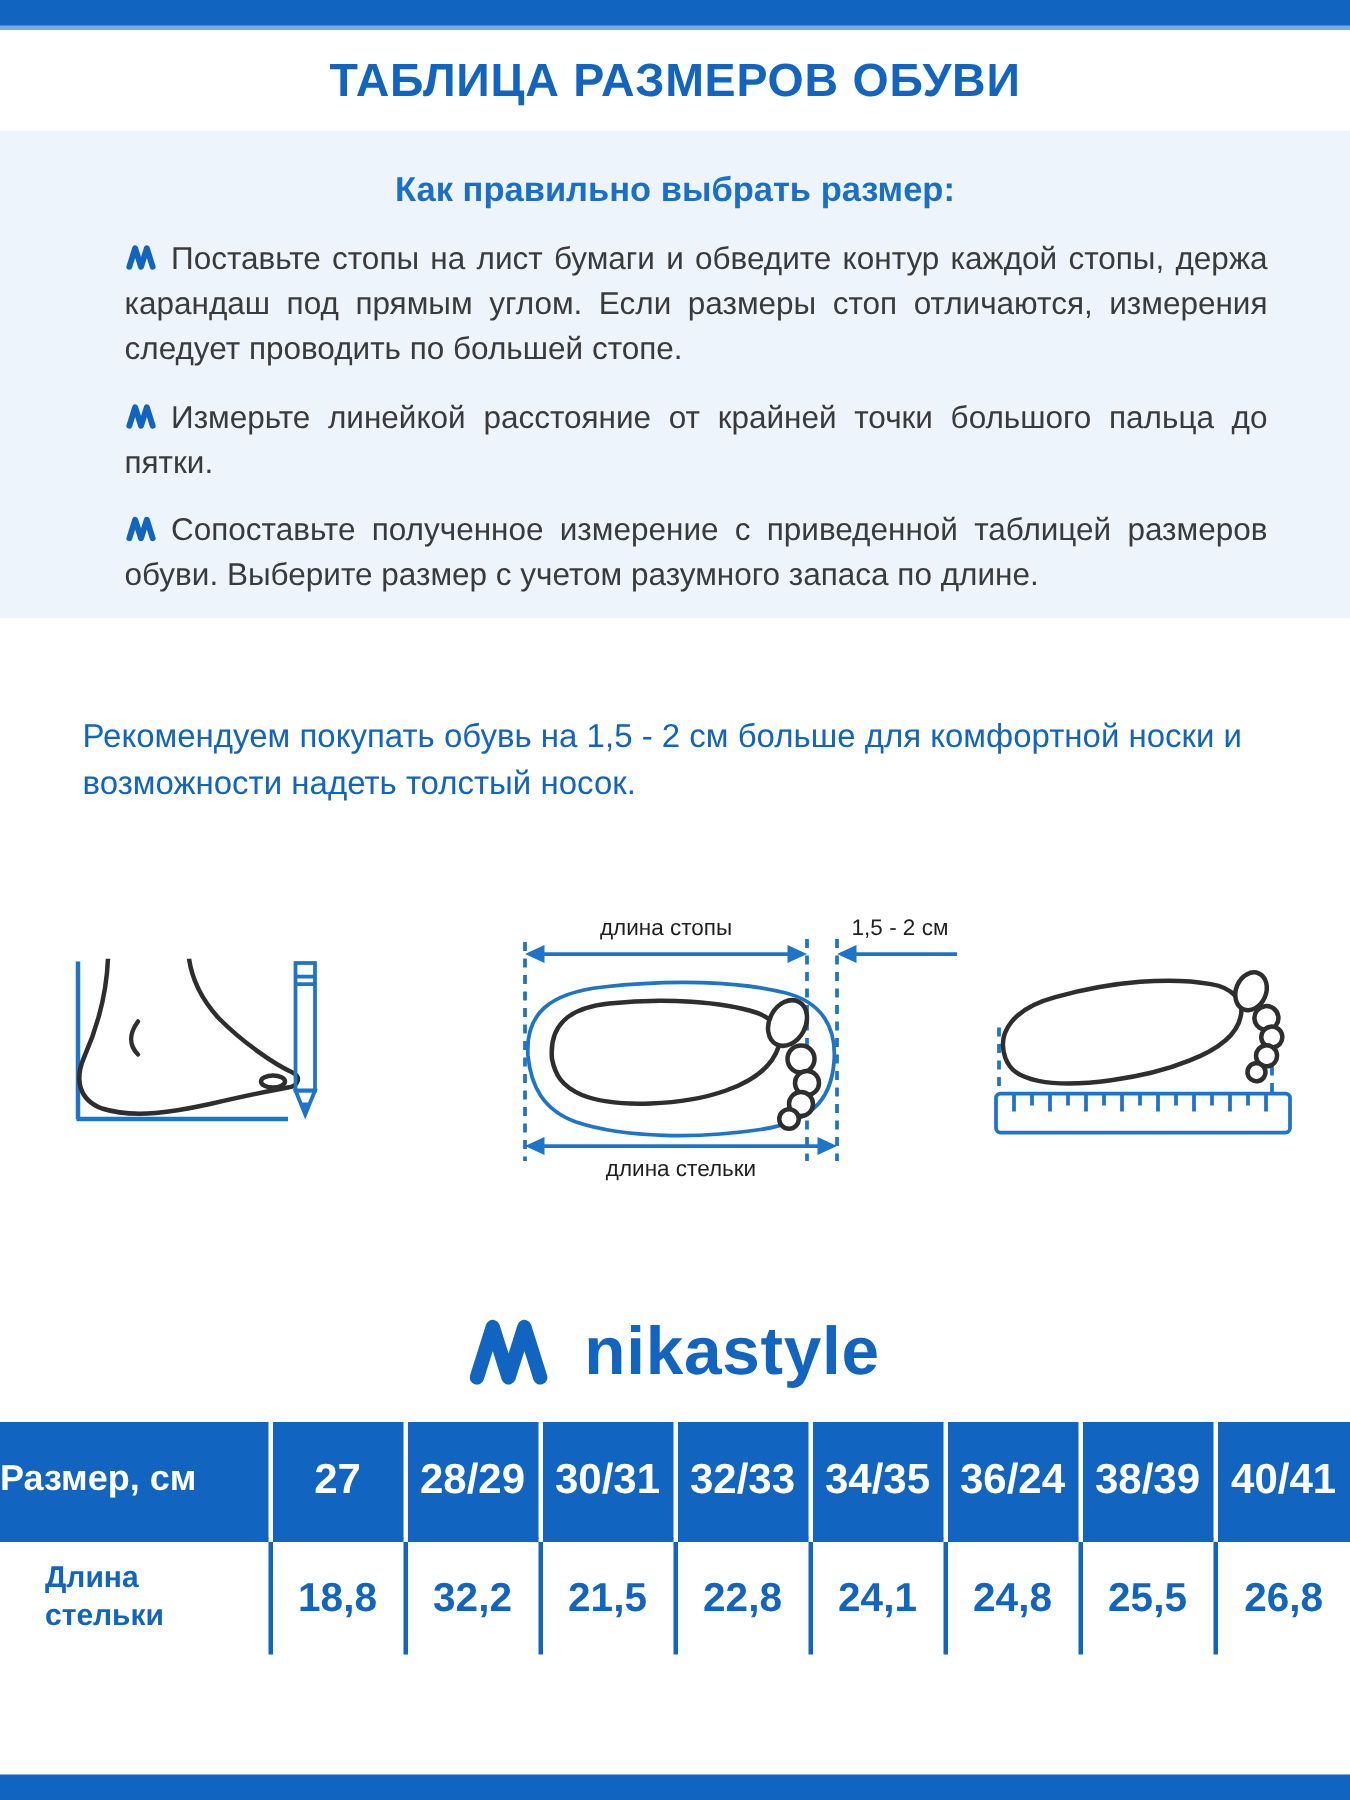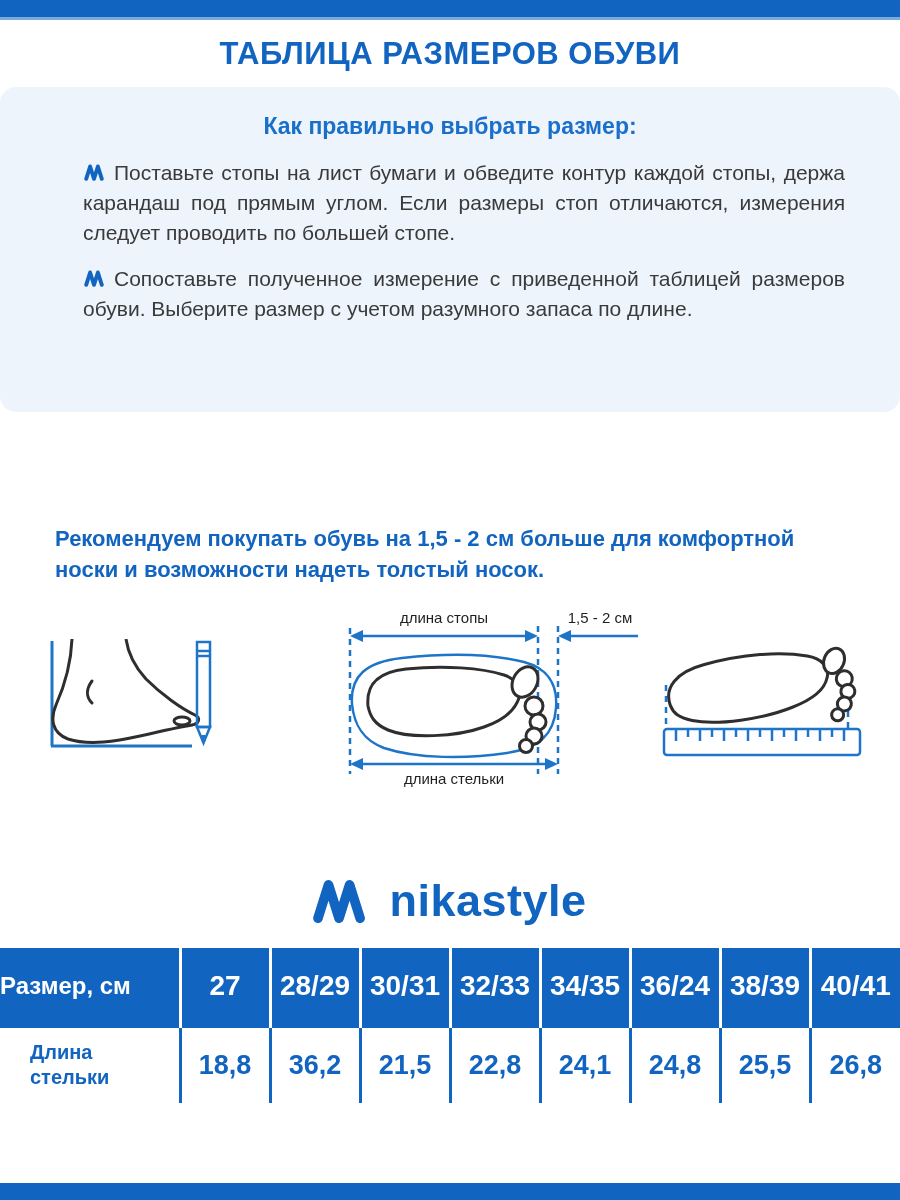--- a/index.html
+++ b/index.html
@@ -12,29 +12,29 @@
     --bar-edge:#7cabdb;
   }
   *{margin:0;padding:0;box-sizing:border-box;}
   html,body{width:900px;background:#fff;}
   body{height:1200px;font-family:"Liberation Sans","DejaVu Sans",sans-serif;overflow:hidden;position:relative;}
 
   .top-bar{height:20px;background:var(--primary);border-bottom:3px solid var(--bar-edge);}
   .page-title{height:67px;display:flex;align-items:center;justify-content:center;
     color:var(--primary);font-size:31px;font-weight:bold;letter-spacing:.5px;}
 
-  .info-box{height:325px;background:var(--light-bg);padding:20px 55px 0 55px;border-radius:16px;}
+  .info-box{height:325px;background:var(--light-bg);padding:20px 55px 0 55px;}
   .info-heading{text-align:center;color:var(--primary-bright);font-size:23px;font-weight:bold;
     margin:6px 0 18px 0;}
   .bullet{font-size:21px;line-height:1.44;color:var(--text);text-align:justify;margin-bottom:15px;margin-left:28px;}
   .bullet .n-icon{display:inline-block;width:22px;height:17px;margin-right:9px;position:relative;top:1px;}
   .n-mark{stroke:var(--primary);fill:none;stroke-linecap:round;stroke-linejoin:round;}
 
   .recommend-zone{height:185px;padding:63px 50px 0 55px;}
-  .recommend-text{color:var(--primary);font-size:22px;font-weight:bold;line-height:1.42;max-width:805px;margin-top:48px;}
+  .recommend-text{color:var(--primary);font-size:22px;font-weight:normal;line-height:1.42;max-width:805px;}
 
   .figures{height:210px;position:relative;}
   .fig{position:absolute;}
   #fig-side{left:42px;top:42px;}
   #fig-top{left:332px;top:15px;}
   #fig-ruler{left:652px;top:40px;}
 
   .sk-black{stroke:var(--ink);fill:#fff;stroke-width:3;}
   .sk-black-line{stroke:var(--ink);fill:none;stroke-width:3;stroke-linecap:round;}
   .sk-blue{stroke:var(--diagram-blue);fill:none;stroke-width:3;}
@@ -70,20 +70,23 @@
 
 <div class="page-title">ТАБЛИЦА РАЗМЕРОВ ОБУВИ</div>
 
 <div class="info-box">
   <div class="info-heading">Как правильно выбрать размер:</div>
 
   <p class="bullet"><span class="n-icon"><svg width="22" height="17" viewBox="0 0 56 48">
           <polyline class="n-mark" stroke-width="11" points="6,42 17,7 28,42 39,7 50,42"></polyline>
         </svg></span><span>Поставьте стопы на лист бумаги и обведите контур каждой стопы, держа карандаш под прямым углом. Если размеры стоп отличаются, измерения следует проводить по большей стопе.</span></p>
 
+  <p class="bullet"><span class="n-icon"><svg width="22" height="17" viewBox="0 0 56 48">
+          <polyline class="n-mark" stroke-width="11" points="6,42 17,7 28,42 39,7 50,42"></polyline>
+        </svg></span><span>Измерьте линейкой расстояние от крайней точки большого пальца до пятки.</span></p>
 
   <p class="bullet"><span class="n-icon"><svg width="22" height="17" viewBox="0 0 56 48">
           <polyline class="n-mark" stroke-width="11" points="6,42 17,7 28,42 39,7 50,42"></polyline>
         </svg></span><span>Сопоставьте полученное измерение с приведенной таблицей размеров обуви. Выберите размер с учетом разумного запаса по длине.</span></p>
 </div>
 
 <div class="recommend-zone">
   <div class="recommend-text">Рекомендуем покупать обувь на 1,5 - 2 см больше для комфортной носки и возможности надеть толстый носок.</div>
 </div>
 
@@ -194,21 +197,21 @@
       <th class="col-head">34/35</th>
       <th class="col-head">36/24</th>
       <th class="col-head">38/39</th>
       <th class="col-head">40/41</th>
     </tr>
   </thead>
   <tbody>
     <tr>
       <th><span>Длина стельки</span></th>
       <td>18,8</td>
-      <td>36,2</td>
+      <td>32,2</td>
       <td>21,5</td>
       <td>22,8</td>
       <td>24,1</td>
       <td>24,8</td>
       <td>25,5</td>
       <td>26,8</td>
     </tr>
   </tbody>
 </table>
 

